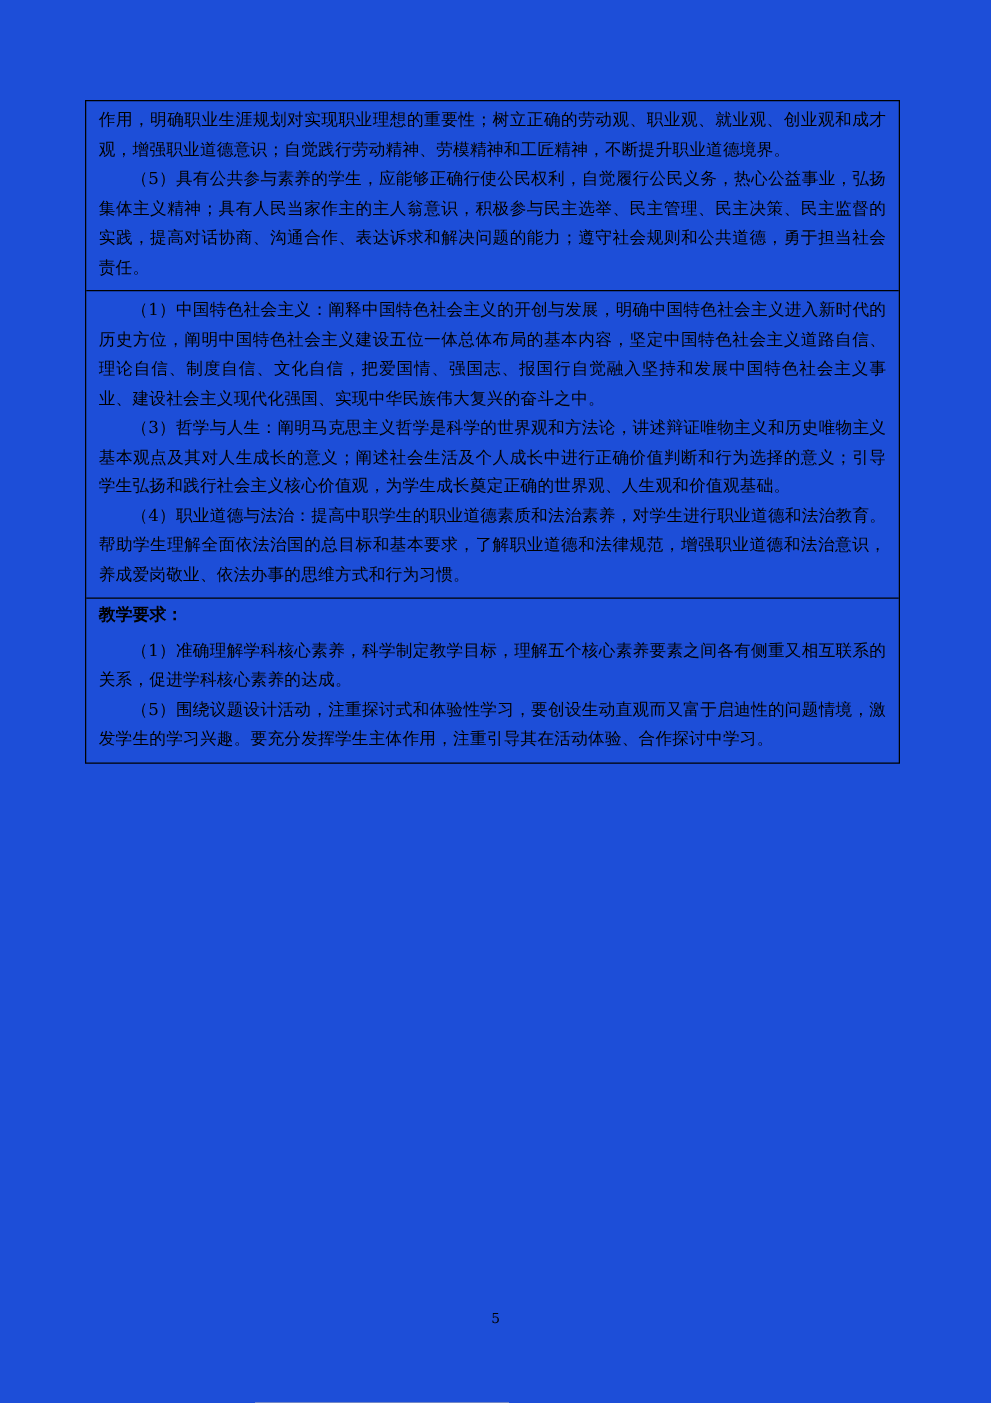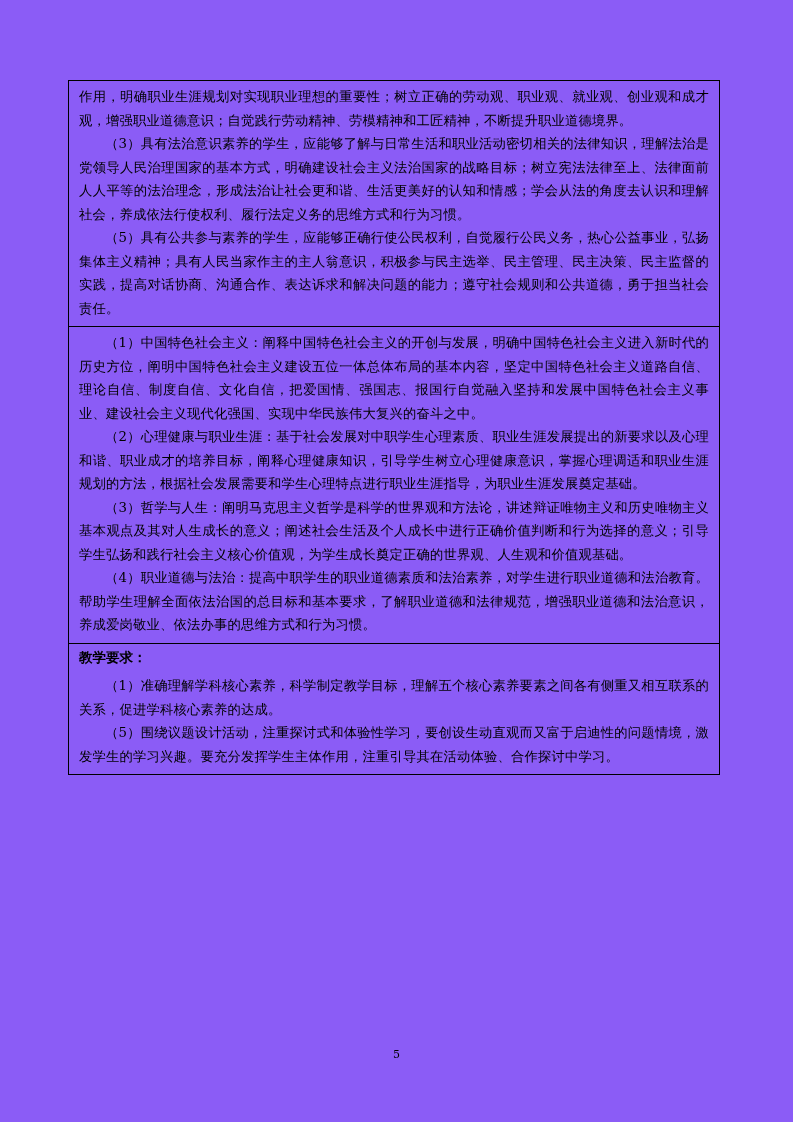--- a/index.html
+++ b/index.html
@@ -7,21 +7,21 @@
     padding: 0;
     background: #b8b8b8;
   }
   body {
     font-family: "DejaVu Sans", "Liberation Sans", sans-serif;
   }
   .page {
     position: relative;
     width: 793px;
     height: 1122px;
-    background: #8b5cf6;
+    background: #1d4ed8;
     margin: 0 auto;
     overflow: hidden;
     box-sizing: border-box;
   }
   .page-frame {
     position: absolute;
     left: 68px;
     top: 80px;
     width: 652px;
     border: 1px solid #000;
@@ -72,29 +72,27 @@
 </head>
 <body>
 
 <div class="page">
 
   <div class="page-frame">
 
     <div class="sect">
       <div class="sect-body">
         <p class="para">作用，明确职业生涯规划对实现职业理想的重要性；树立正确的劳动观、职业观、就业观、创业观和成才观，增强职业道德意识；自觉践行劳动精神、劳模精神和工匠精神，不断提升职业道德境界。</p>
-        <p class="para indent">（3）具有法治意识素养的学生，应能够了解与日常生活和职业活动密切相关的法律知识，理解法治是党领导人民治理国家的基本方式，明确建设社会主义法治国家的战略目标；树立宪法法律至上、法律面前人人平等的法治理念，形成法治让社会更和谐、生活更美好的认知和情感；学会从法的角度去认识和理解社会，养成依法行使权利、履行法定义务的思维方式和行为习惯。</p>
         <p class="para indent">（5）具有公共参与素养的学生，应能够正确行使公民权利，自觉履行公民义务，热心公益事业，弘扬集体主义精神；具有人民当家作主的主人翁意识，积极参与民主选举、民主管理、民主决策、民主监督的实践，提高对话协商、沟通合作、表达诉求和解决问题的能力；遵守社会规则和公共道德，勇于担当社会责任。</p>
       </div>
     </div>
 
     <div class="sect">
       <div class="sect-body">
         <p class="para indent">（1）中国特色社会主义：阐释中国特色社会主义的开创与发展，明确中国特色社会主义进入新时代的历史方位，阐明中国特色社会主义建设五位一体总体布局的基本内容，坚定中国特色社会主义道路自信、理论自信、制度自信、文化自信，把爱国情、强国志、报国行自觉融入坚持和发展中国特色社会主义事业、建设社会主义现代化强国、实现中华民族伟大复兴的奋斗之中。</p>
-        <p class="para indent">（2）心理健康与职业生涯：基于社会发展对中职学生心理素质、职业生涯发展提出的新要求以及心理和谐、职业成才的培养目标，阐释心理健康知识，引导学生树立心理健康意识，掌握心理调适和职业生涯规划的方法，根据社会发展需要和学生心理特点进行职业生涯指导，为职业生涯发展奠定基础。</p>
         <p class="para indent">（3）哲学与人生：阐明马克思主义哲学是科学的世界观和方法论，讲述辩证唯物主义和历史唯物主义基本观点及其对人生成长的意义；阐述社会生活及个人成长中进行正确价值判断和行为选择的意义；引导学生弘扬和践行社会主义核心价值观，为学生成长奠定正确的世界观、人生观和价值观基础。</p>
         <p class="para indent">（4）职业道德与法治：提高中职学生的职业道德素质和法治素养，对学生进行职业道德和法治教育。帮助学生理解全面依法治国的总目标和基本要求，了解职业道德和法律规范，增强职业道德和法治意识，养成爱岗敬业、依法办事的思维方式和行为习惯。</p>
       </div>
     </div>
 
     <div class="sect">
       <div class="sect-title">教学要求：</div>
       <div class="sect-body">
         <p class="para indent">（1）准确理解学科核心素养，科学制定教学目标，理解五个核心素养要素之间各有侧重又相互联系的关系，促进学科核心素养的达成。</p>
         <p class="para indent">（5）围绕议题设计活动，注重探讨式和体验性学习，要创设生动直观而又富于启迪性的问题情境，激发学生的学习兴趣。要充分发挥学生主体作用，注重引导其在活动体验、合作探讨中学习。</p>

